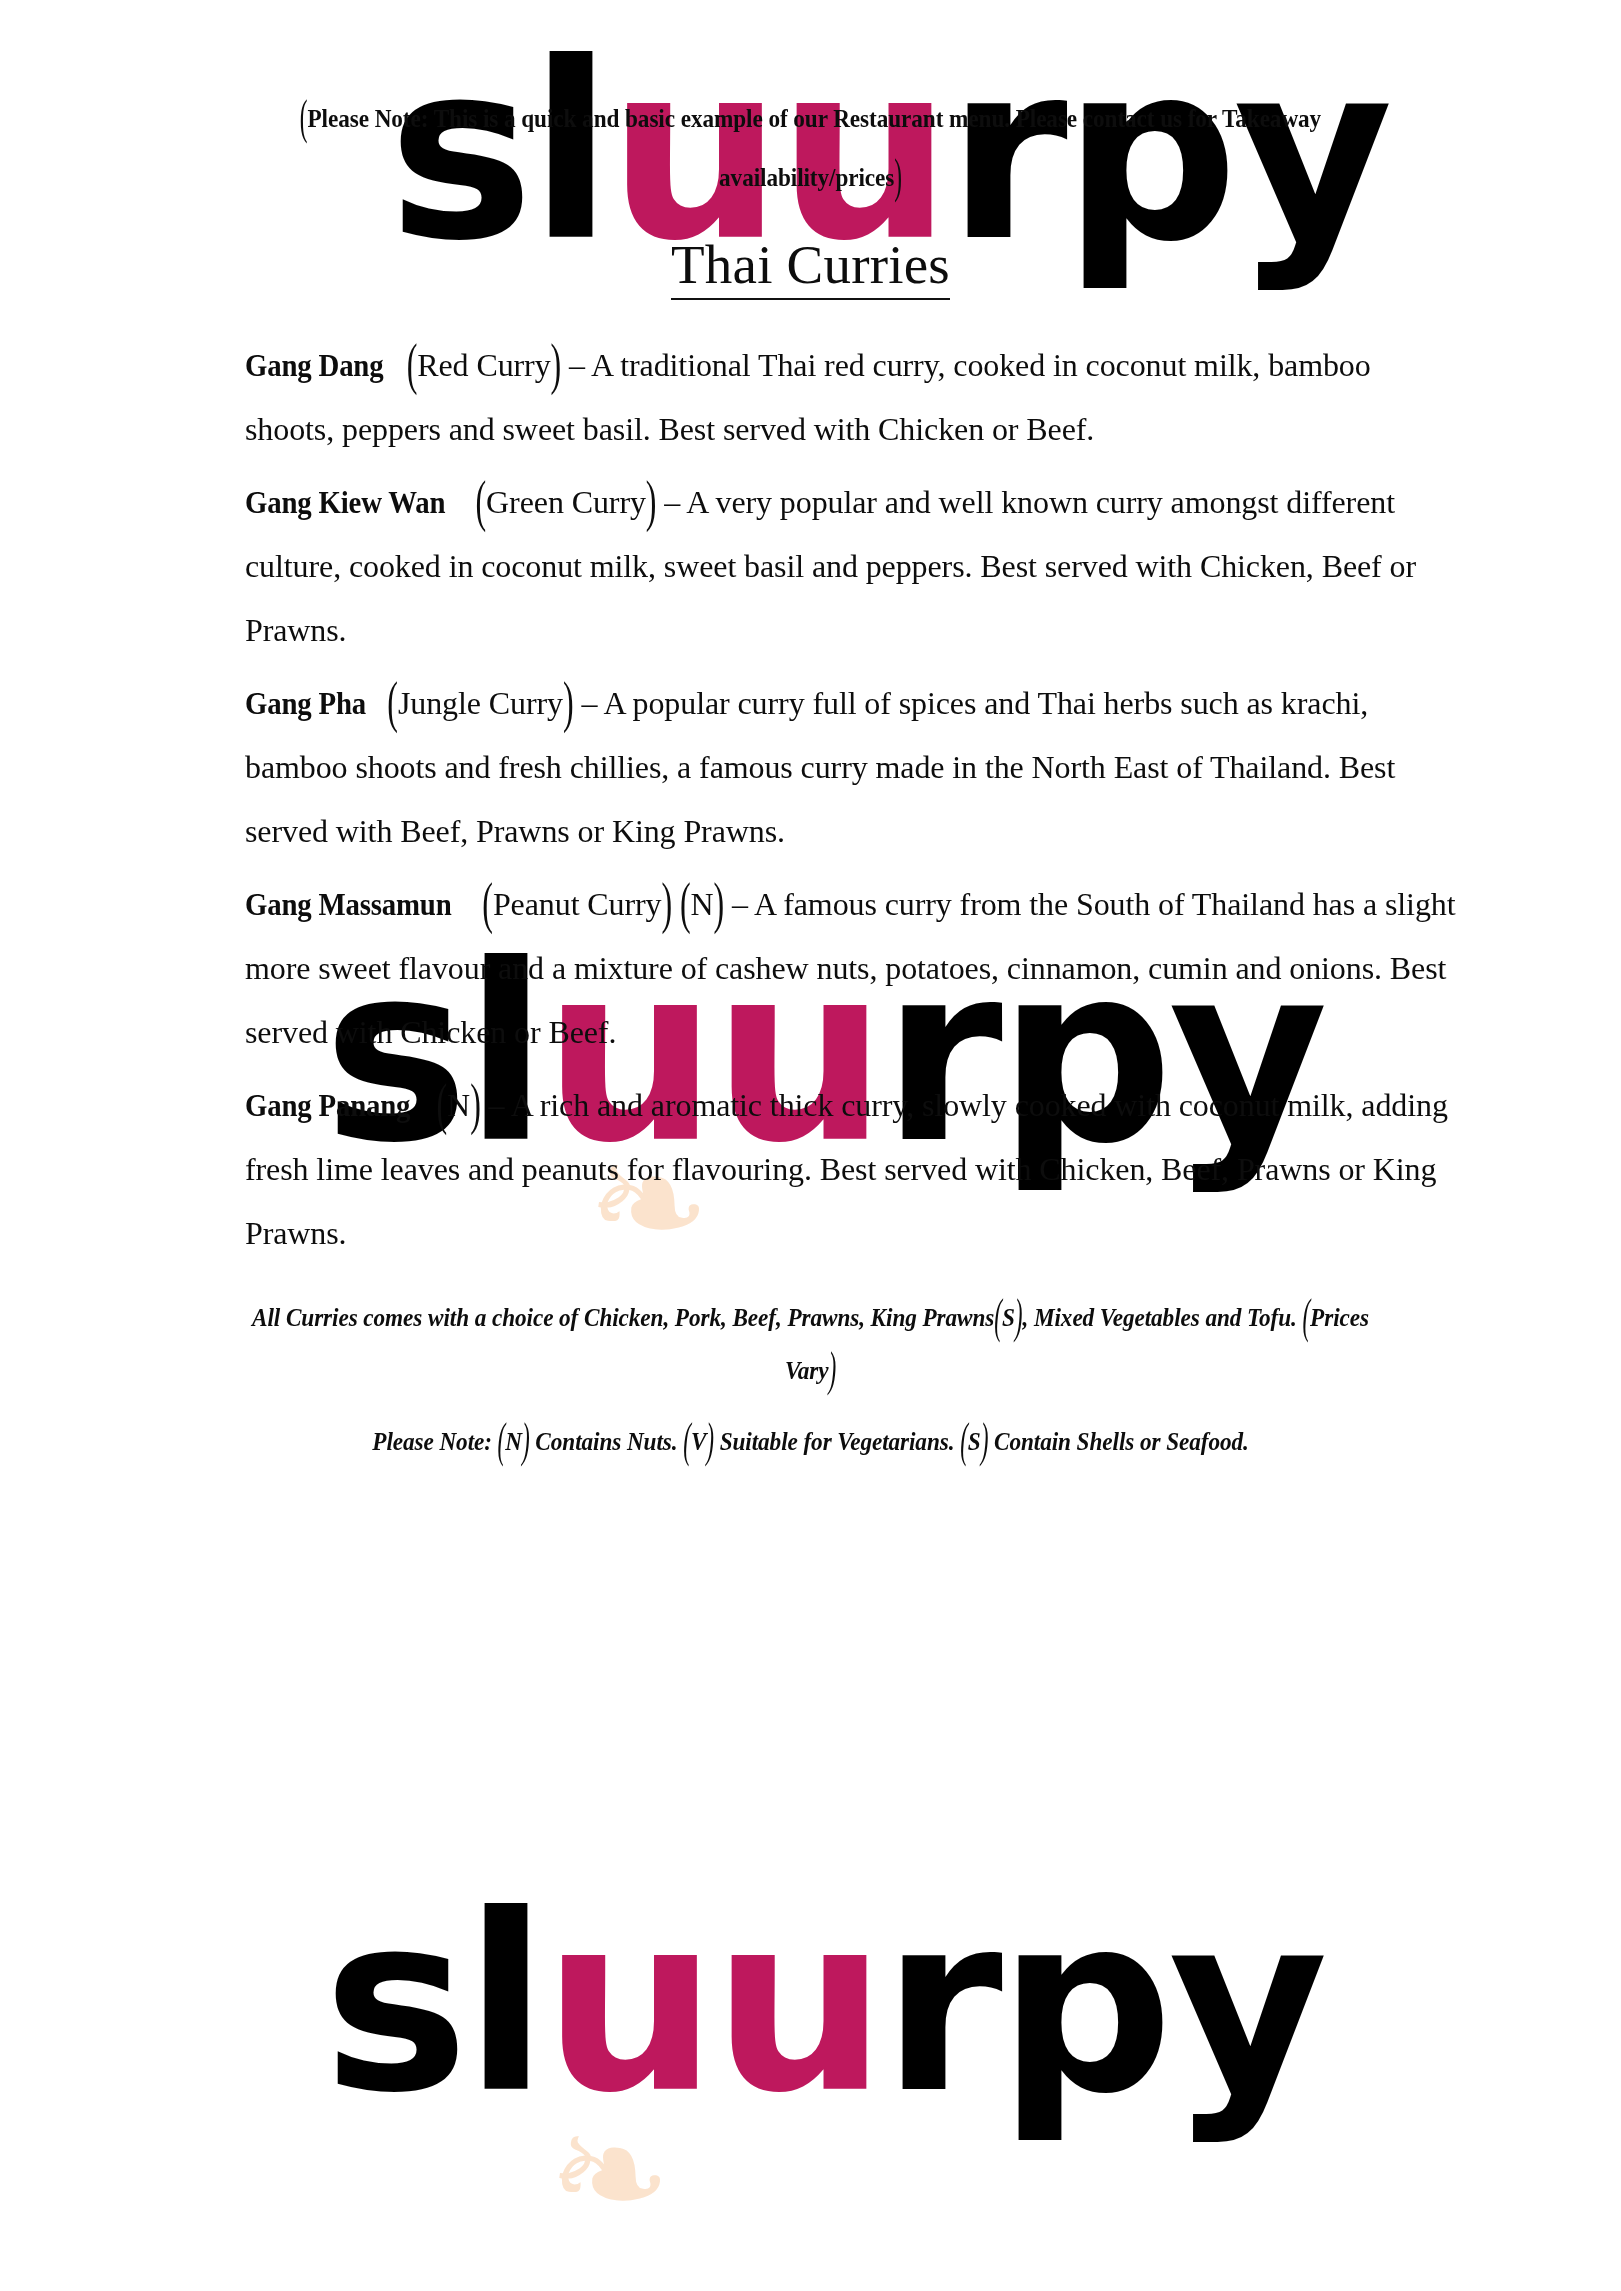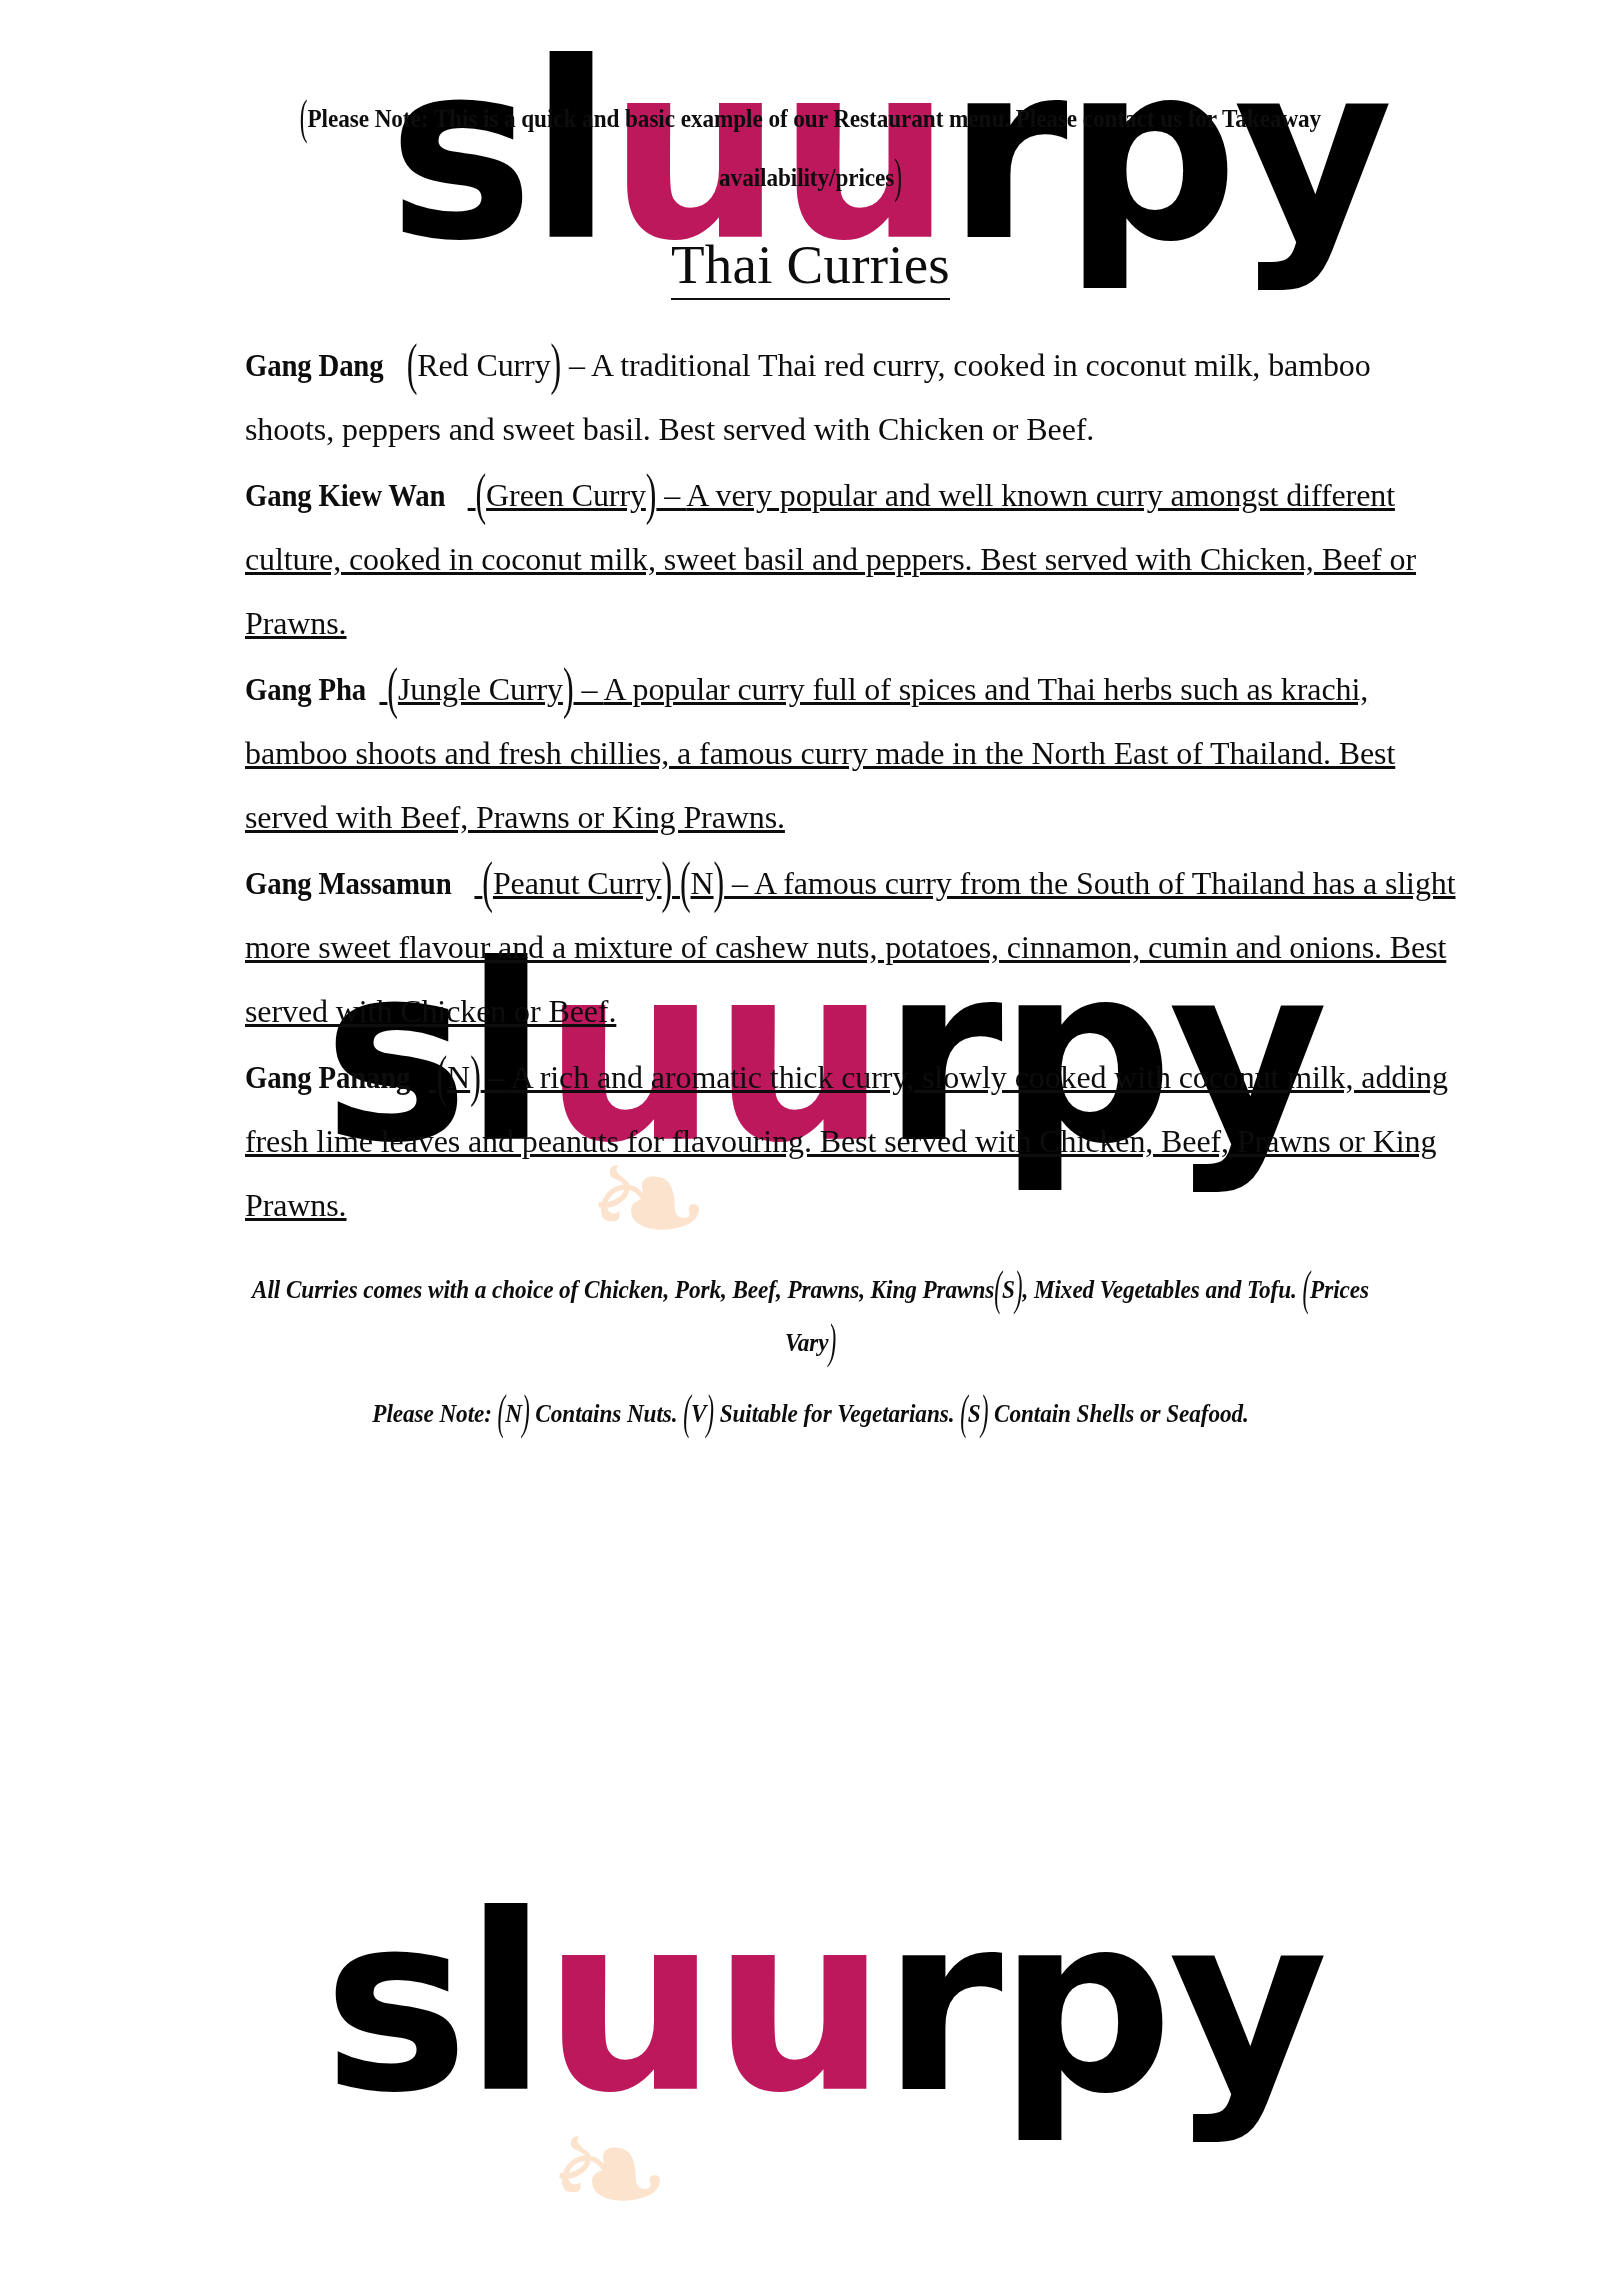--- a/index.html
+++ b/index.html
@@ -103,21 +103,21 @@
     list-style: none;
   }
   .item {
     margin: 0 0 0 0;
     padding: 0 157px 0 245px;
     font-size: 32px;
     line-height: 2.0;
     text-align: left;
     letter-spacing: -0.1px;
   }
-  .item + .item { margin-top: 2px; text-decoration: underline; }
+  .item + .item { margin-top: 9px; }
 
   .item .nm {
     font-weight: 700;
     font-family: "Liberation Serif", "DejaVu Serif", serif;
     display: inline-block;
     transform: scaleX(0.9);
     transform-origin: left center;
     letter-spacing: -0.2px;
   }
   .paren {

